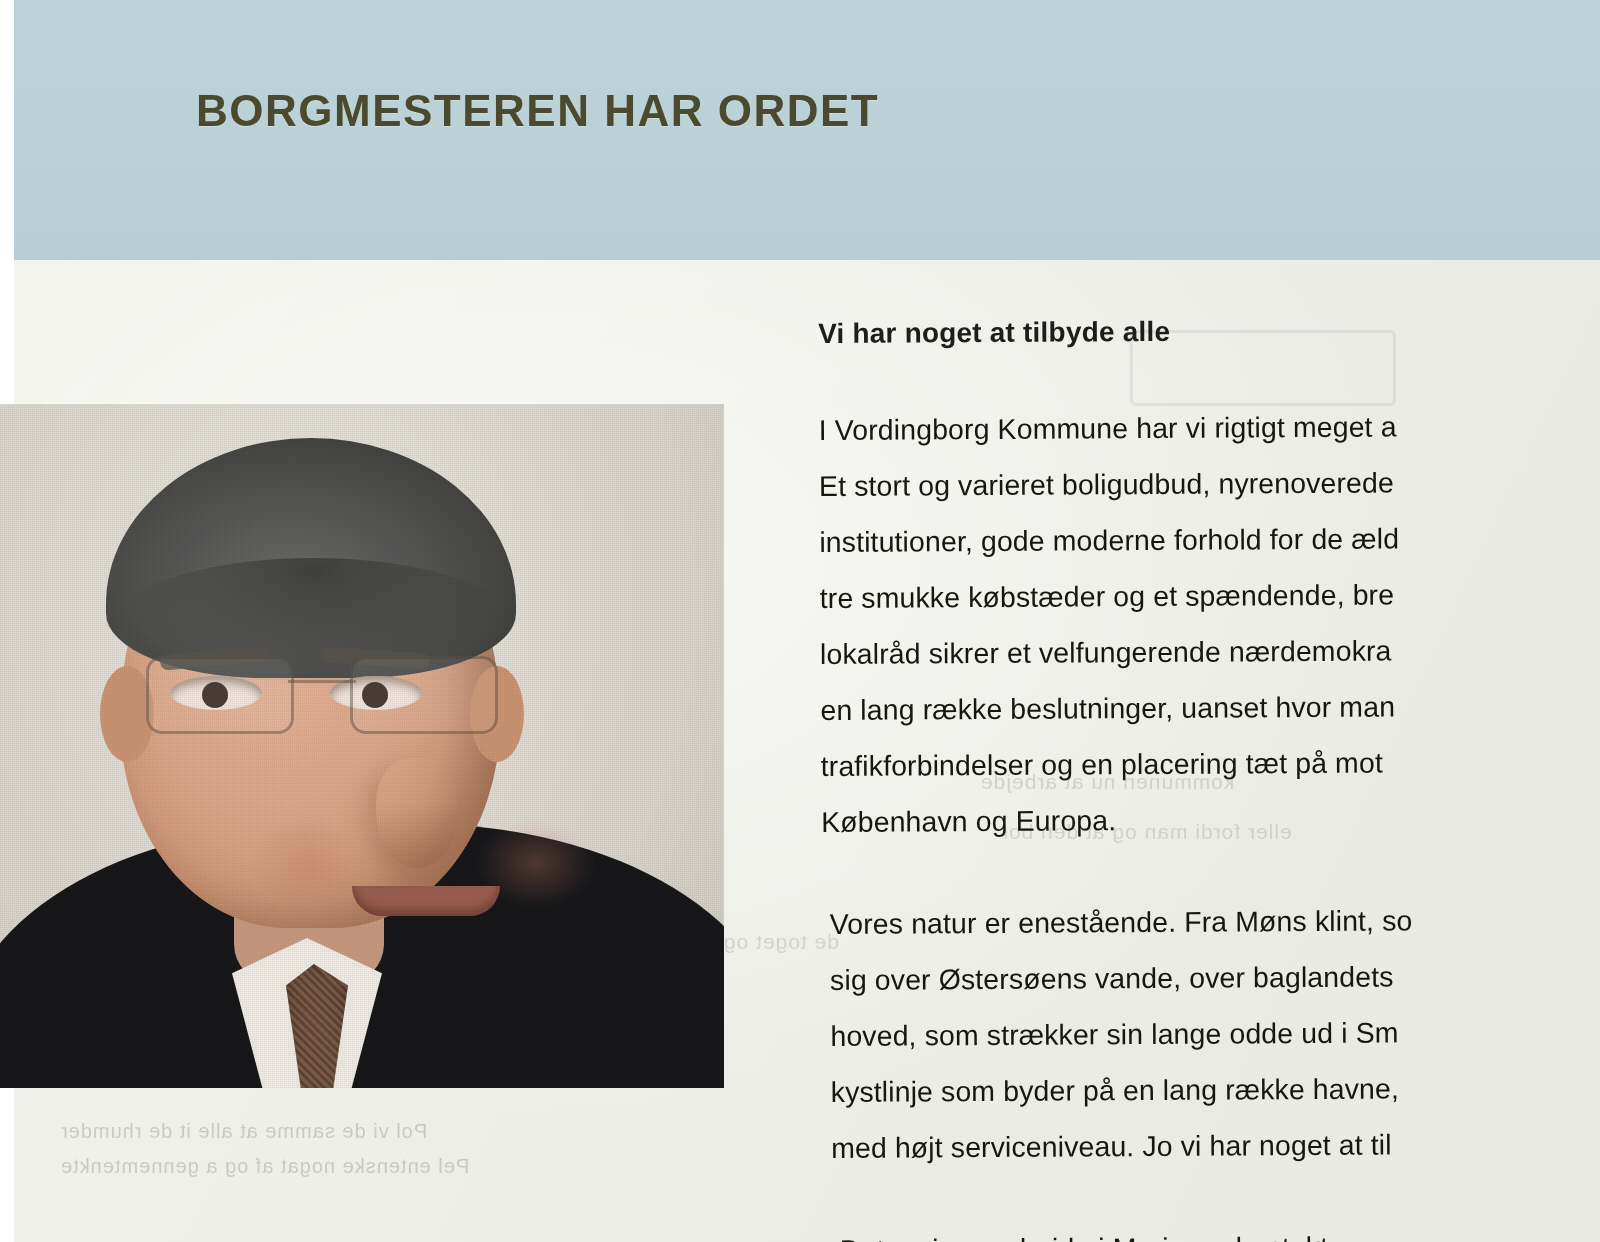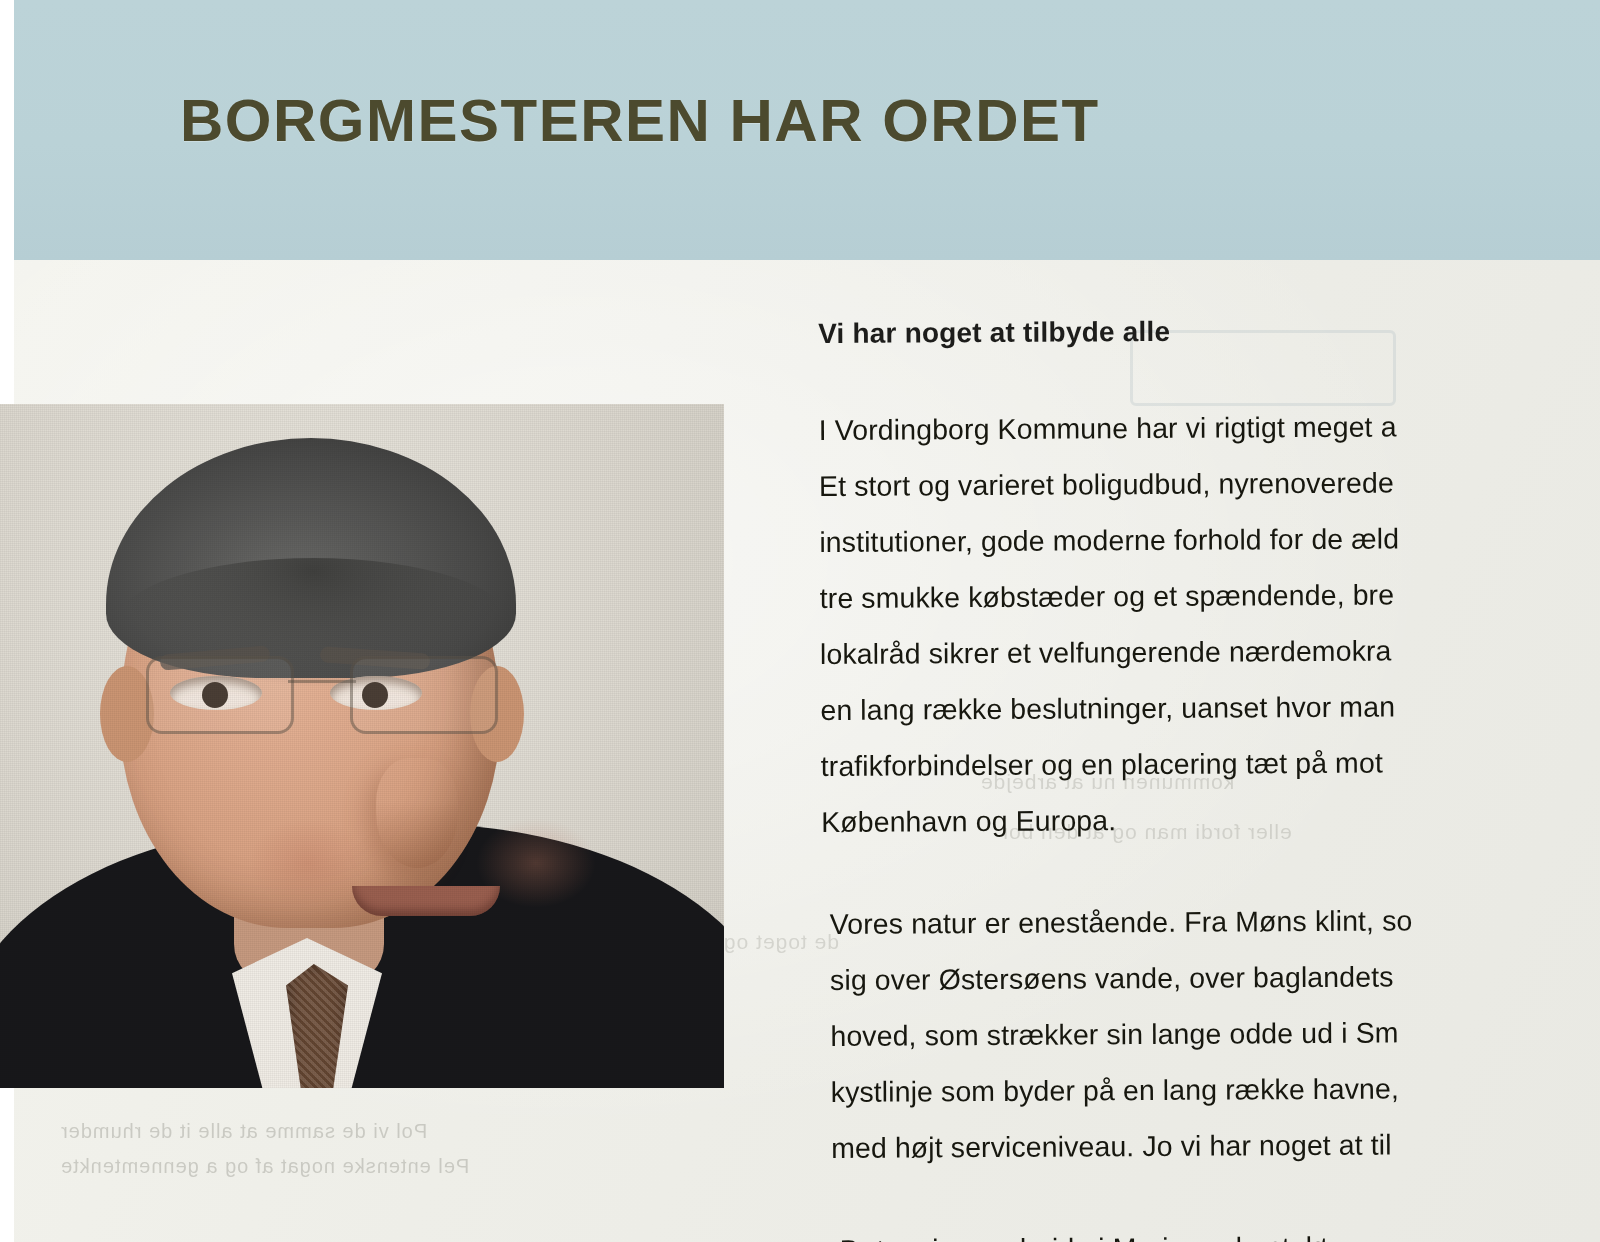--- a/index.html
+++ b/index.html
@@ -123,23 +123,23 @@
   .banner {
     position: absolute;
     left: 14px;
     top: 0;
     width: 1586px;
     height: 260px;
     background: linear-gradient(180deg, #bcd3d8 0%, #bad2d7 55%, #b6ced4 100%);
   }
   .banner-title {
     position: absolute;
-    left: 166px;
+    left: 182px;
     top: 86px;
-    font-size: 60px;
+    font-size: 44px;
     font-weight: bold;
     letter-spacing: 1.5px;
     color: #4c4a2e;
     text-shadow: 0 1px 0 rgba(255,255,255,0.25);
     font-family: "Liberation Sans", sans-serif;
   }
 
   
   .left-edge {
     position: absolute;

